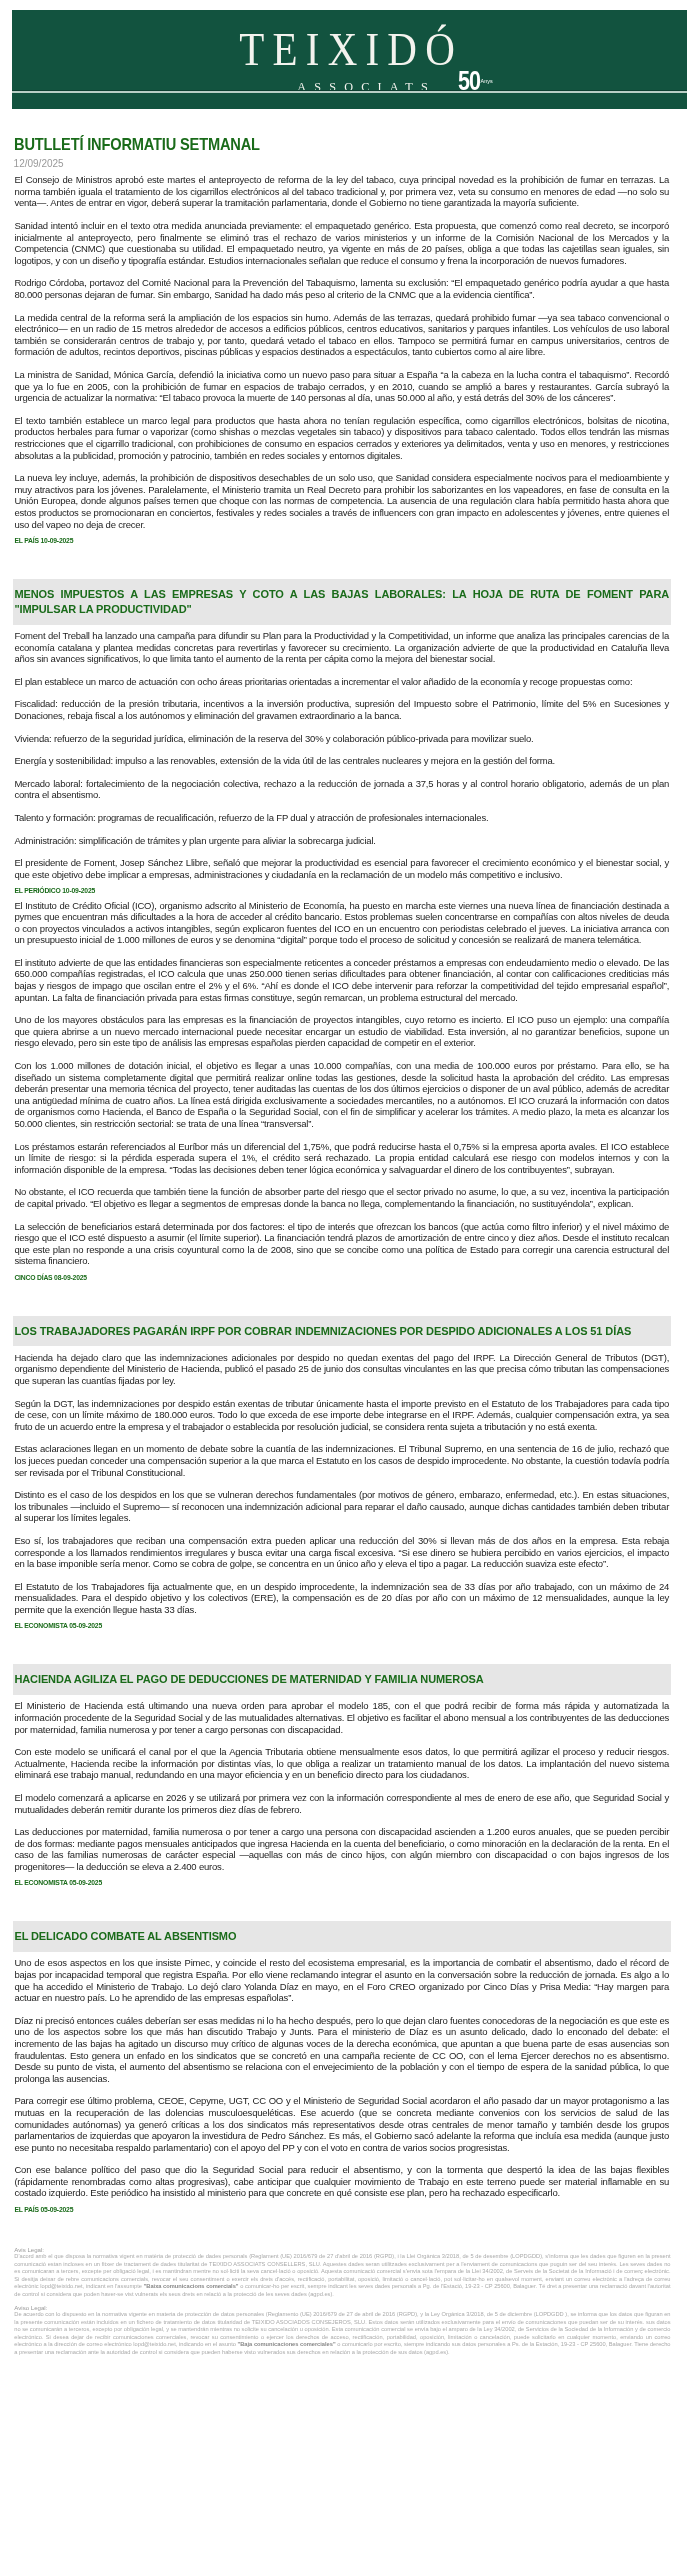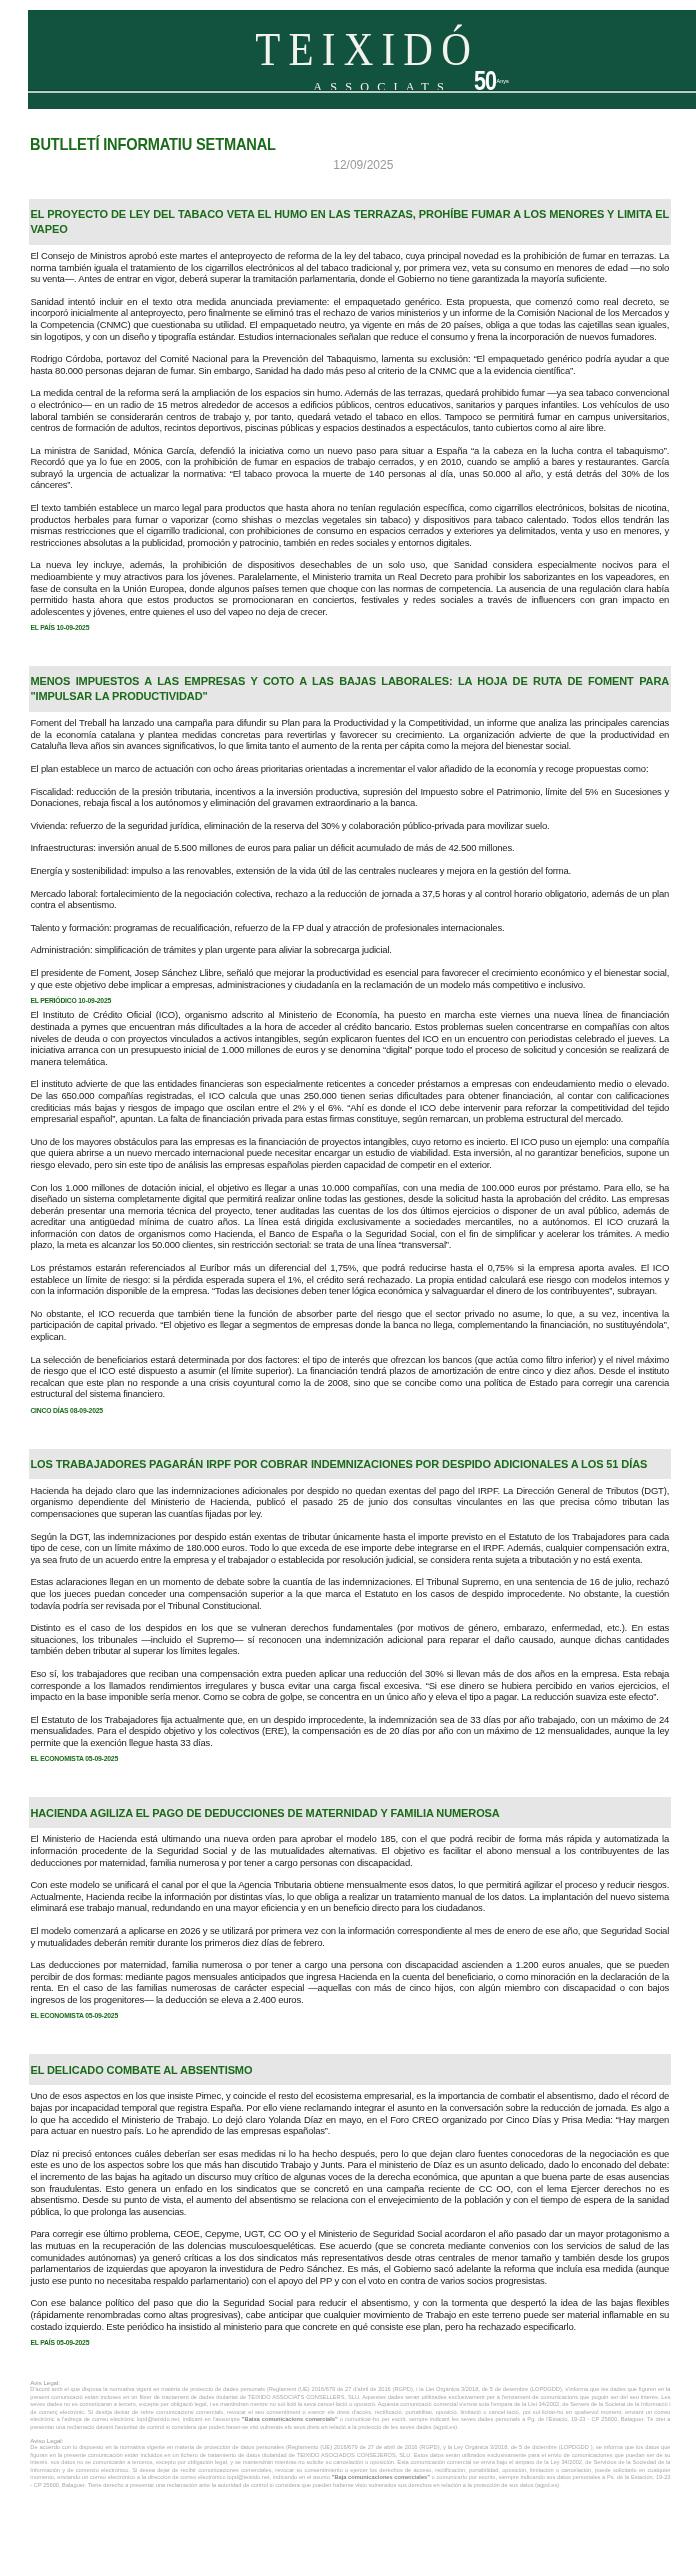--- a/index.html
+++ b/index.html
@@ -4,21 +4,21 @@
   <style>
     * { box-sizing: border-box; margin: 0; padding: 0; }
     html, body { background: #ffffff; }
     body {
       width: 697px;
       font-family: "Liberation Sans", sans-serif;
       color: #222222;
     }
     .page {
       width: 697px;
-      padding: 0 0 27px 16px;
+      padding: 0 0 27px 0;
     }
     
     .banner {
       margin: 9.5px 0 0 11.6px;
       width: 675px;
       height: 99px;
       background: #12533f;
       position: relative;
     }
     .banner .logo-wrap {
@@ -89,22 +89,21 @@
       color: #1a6b1a;
       font-weight: bold;
       font-size: 17px;
       transform: scaleX(0.86);
       transform-origin: left;
       letter-spacing: -0.2px;
     }
     .nl-date {
       margin: 3.4px 0 0 13.6px;
       color: #999999;
-      font-size: 12px;
-      text-align: center;
+      font-size: 10px;
     }
     
     .article {
       margin: 0 26.5px 0 13px;
     }
     .article-head {
       background: #e6e6e6;
       padding: 8.2px 1.4px 7.5px 1.4px;
       margin-top: 35px;
     }
@@ -166,44 +165,40 @@
     <span class="logo-50">50</span>
     <span class="logo-anys">Anys</span>
     <div class="rule"></div>
   </div>
 
   <h1 class="nl-title">BUTLLETÍ INFORMATIU SETMANAL</h1>
   <div class="nl-date">12/09/2025</div>
 
   <div id="articles">
       <section class="article">
-        <div class="article-head">
-          <h2>EL PROYECTO DE LEY DEL TABACO VETA EL HUMO EN LAS TERRAZAS, PROHÍBE FUMAR A LOS MENORES Y LIMITA EL VAPEO</h2>
-        </div>
         <div class="article-body">
           <p>El Consejo de Ministros aprobó este martes el anteproyecto de reforma de la ley del tabaco, cuya principal novedad es la prohibición de fumar en terrazas. La norma también iguala el tratamiento de los cigarrillos electrónicos al del tabaco tradicional y, por primera vez, veta su consumo en menores de edad —no solo su venta—. Antes de entrar en vigor, deberá superar la tramitación parlamentaria, donde el Gobierno no tiene garantizada la mayoría suficiente.</p>
           <p>Sanidad intentó incluir en el texto otra medida anunciada previamente: el empaquetado genérico. Esta propuesta, que comenzó como real decreto, se incorporó inicialmente al anteproyecto, pero finalmente se eliminó tras el rechazo de varios ministerios y un informe de la Comisión Nacional de los Mercados y la Competencia (CNMC) que cuestionaba su utilidad. El empaquetado neutro, ya vigente en más de 20 países, obliga a que todas las cajetillas sean iguales, sin logotipos, y con un diseño y tipografía estándar. Estudios internacionales señalan que reduce el consumo y frena la incorporación de nuevos fumadores.</p>
           <p>Rodrigo Córdoba, portavoz del Comité Nacional para la Prevención del Tabaquismo, lamenta su exclusión: “El empaquetado genérico podría ayudar a que hasta 80.000 personas dejaran de fumar. Sin embargo, Sanidad ha dado más peso al criterio de la CNMC que a la evidencia científica”.</p>
           <p>La medida central de la reforma será la ampliación de los espacios sin humo. Además de las terrazas, quedará prohibido fumar —ya sea tabaco convencional o electrónico— en un radio de 15 metros alrededor de accesos a edificios públicos, centros educativos, sanitarios y parques infantiles. Los vehículos de uso laboral también se considerarán centros de trabajo y, por tanto, quedará vetado el tabaco en ellos. Tampoco se permitirá fumar en campus universitarios, centros de formación de adultos, recintos deportivos, piscinas públicas y espacios destinados a espectáculos, tanto cubiertos como al aire libre.</p>
           <p>La ministra de Sanidad, Mónica García, defendió la iniciativa como un nuevo paso para situar a España “a la cabeza en la lucha contra el tabaquismo”. Recordó que ya lo fue en 2005, con la prohibición de fumar en espacios de trabajo cerrados, y en 2010, cuando se amplió a bares y restaurantes. García subrayó la urgencia de actualizar la normativa: “El tabaco provoca la muerte de 140 personas al día, unas 50.000 al año, y está detrás del 30% de los cánceres”.</p>
           <p>El texto también establece un marco legal para productos que hasta ahora no tenían regulación específica, como cigarrillos electrónicos, bolsitas de nicotina, productos herbales para fumar o vaporizar (como shishas o mezclas vegetales sin tabaco) y dispositivos para tabaco calentado. Todos ellos tendrán las mismas restricciones que el cigarrillo tradicional, con prohibiciones de consumo en espacios cerrados y exteriores ya delimitados, venta y uso en menores, y restricciones absolutas a la publicidad, promoción y patrocinio, también en redes sociales y entornos digitales.</p>
           <p>La nueva ley incluye, además, la prohibición de dispositivos desechables de un solo uso, que Sanidad considera especialmente nocivos para el medioambiente y muy atractivos para los jóvenes. Paralelamente, el Ministerio tramita un Real Decreto para prohibir los saborizantes en los vapeadores, en fase de consulta en la Unión Europea, donde algunos países temen que choque con las normas de competencia. La ausencia de una regulación clara había permitido hasta ahora que estos productos se promocionaran en conciertos, festivales y redes sociales a través de influencers con gran impacto en adolescentes y jóvenes, entre quienes el uso del vapeo no deja de crecer.</p>
         </div>
         <div class="source">EL PAÍS 10-09-2025</div>
       </section>
       <section class="article">
         <div class="article-head">
           <h2>MENOS IMPUESTOS A LAS EMPRESAS Y COTO A LAS BAJAS LABORALES: LA HOJA DE RUTA DE FOMENT PARA "IMPULSAR LA PRODUCTIVIDAD"</h2>
         </div>
         <div class="article-body">
           <p>Foment del Treball ha lanzado una campaña para difundir su Plan para la Productividad y la Competitividad, un informe que analiza las principales carencias de la economía catalana y plantea medidas concretas para revertirlas y favorecer su crecimiento. La organización advierte de que la productividad en Cataluña lleva años sin avances significativos, lo que limita tanto el aumento de la renta per cápita como la mejora del bienestar social.</p>
           <p>El plan establece un marco de actuación con ocho áreas prioritarias orientadas a incrementar el valor añadido de la economía y recoge propuestas como:</p>
           <p>Fiscalidad: reducción de la presión tributaria, incentivos a la inversión productiva, supresión del Impuesto sobre el Patrimonio, límite del 5% en Sucesiones y Donaciones, rebaja fiscal a los autónomos y eliminación del gravamen extraordinario a la banca.</p>
           <p>Vivienda: refuerzo de la seguridad jurídica, eliminación de la reserva del 30% y colaboración público-privada para movilizar suelo.</p>
-          <p>Infraestructuras: inversión anual de 5.500 millones de euros para paliar un déficit acumulado de más de 42.500 millones.</p>
           <p>Energía y sostenibilidad: impulso a las renovables, extensión de la vida útil de las centrales nucleares y mejora en la gestión del forma.</p>
           <p>Mercado laboral: fortalecimiento de la negociación colectiva, rechazo a la reducción de jornada a 37,5 horas y al control horario obligatorio, además de un plan contra el absentismo.</p>
           <p>Talento y formación: programas de recualificación, refuerzo de la FP dual y atracción de profesionales internacionales.</p>
           <p>Administración: simplificación de trámites y plan urgente para aliviar la sobrecarga judicial.</p>
           <p>El presidente de Foment, Josep Sánchez Llibre, señaló que mejorar la productividad es esencial para favorecer el crecimiento económico y el bienestar social, y que este objetivo debe implicar a empresas, administraciones y ciudadanía en la reclamación de un modelo más competitivo e inclusivo.</p>
         </div>
         <div class="source">EL PERIÓDICO 10-09-2025</div>
       </section>
       <section class="article">
         <div class="article-body">

